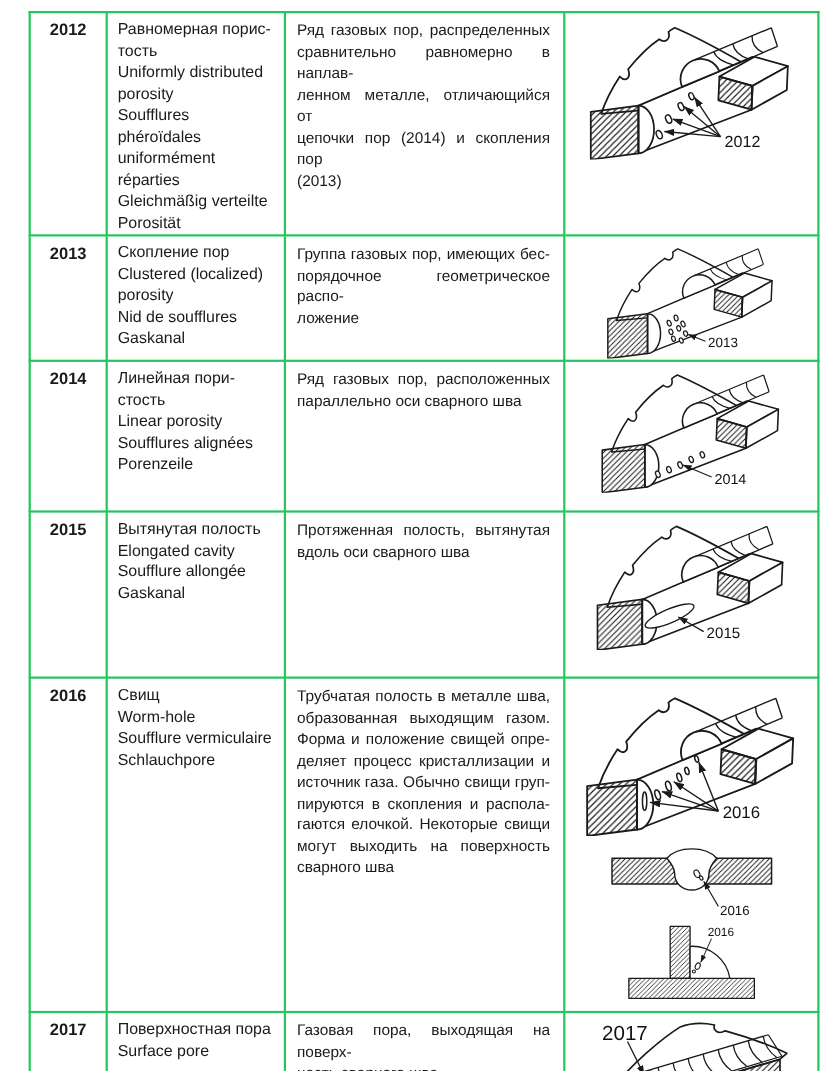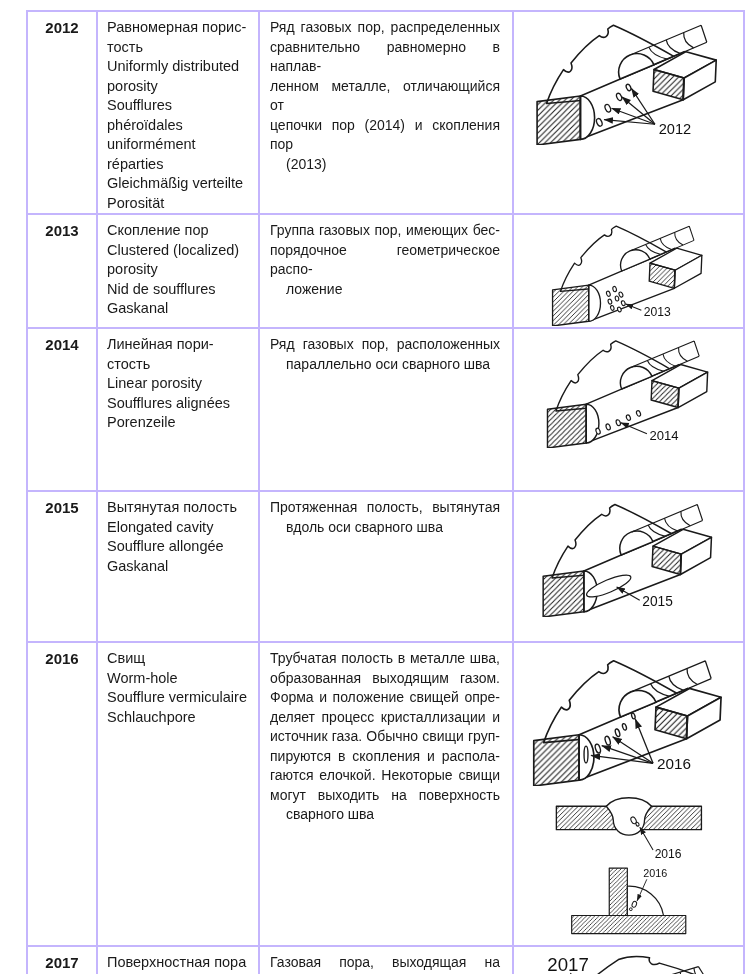--- a/index.html
+++ b/index.html
@@ -1,24 +1,24 @@
 <!DOCTYPE html>
 <html><head>
 <meta charset="utf-8">
 <style>
   html,body{margin:0;padding:0;background:#ffffff;}
   body{font-family:"Liberation Sans",sans-serif;color:#1a1a1a;width:750px;height:974px;overflow:hidden;}
   table.deftable{border-collapse:collapse;table-layout:fixed;margin:10px 0 0 26px;width:717px;}
-  table.deftable td{border:2px solid #c4b5fd;vertical-align:top;overflow:hidden;}
+  table.deftable td{border:2px solid #22c55e;vertical-align:top;overflow:hidden;}
   td.code{text-align:center;font-weight:bold;font-size:15px;padding-top:7px;}
   td.names{padding:6px 8px 0 9px;font-size:14.5px;line-height:19.5px;}
   td.names .ru{font-weight:normal;}
   td.desc{padding:6px 12px 0 10px;font-size:14px;line-height:19.5px;}
   td.desc .line{text-align:justify;text-align-last:justify;}
-  td.desc .line:last-child{text-align-last:left;margin-left:16px;}
+  td.desc .line:last-child{text-align-last:left;}
   td.fig{padding:1px 0;}
   .figwrap{display:flex;flex-direction:column;align-items:center;justify-content:center;height:100%;}
   .figwrap svg{display:block;}
   .ln{stroke:#1a1a1a;stroke-width:1.7;stroke-linejoin:round;stroke-linecap:round;}
   .thin{stroke:#1a1a1a;stroke-width:1.3;fill:none;}
   .pore{fill:#fff;stroke:#1a1a1a;stroke-width:1.4;}
   .ldr{stroke:#1a1a1a;stroke-width:1.3;fill:none;marker-end:url(#ah);}
   .flabel{font-family:"Liberation Sans",sans-serif;font-size:15.5px;fill:#111;}
   .flabel-big{font-family:"Liberation Sans",sans-serif;font-size:21px;fill:#111;}
 </style>
@@ -150,21 +150,21 @@
             <ellipse class="pore" cx="92" cy="117" rx="2.1" ry="3.1" transform="rotate(-18 92 117)"></ellipse>
             <ellipse class="pore" cx="101" cy="119" rx="2.1" ry="3.1" transform="rotate(-24 101 119)"></ellipse>
           </g>
           <path class="ldr" d="M129,120 L109,112"></path>
           <text class="flabel" x="132" y="127">2013</text>
         </svg>
       </div>
     </td>
   </tr>
 
-  <tr style="height:163px">
+  <tr style="height:137px">
     <td class="code">
           <div>2014</div>
         </td>
     <td class="names">
       <div class="ru">
             <div class="line">Линейная пори-</div>
             <div class="line">стость</div>
           </div>
       <div>
             <div class="line">Linear porosity</div>

